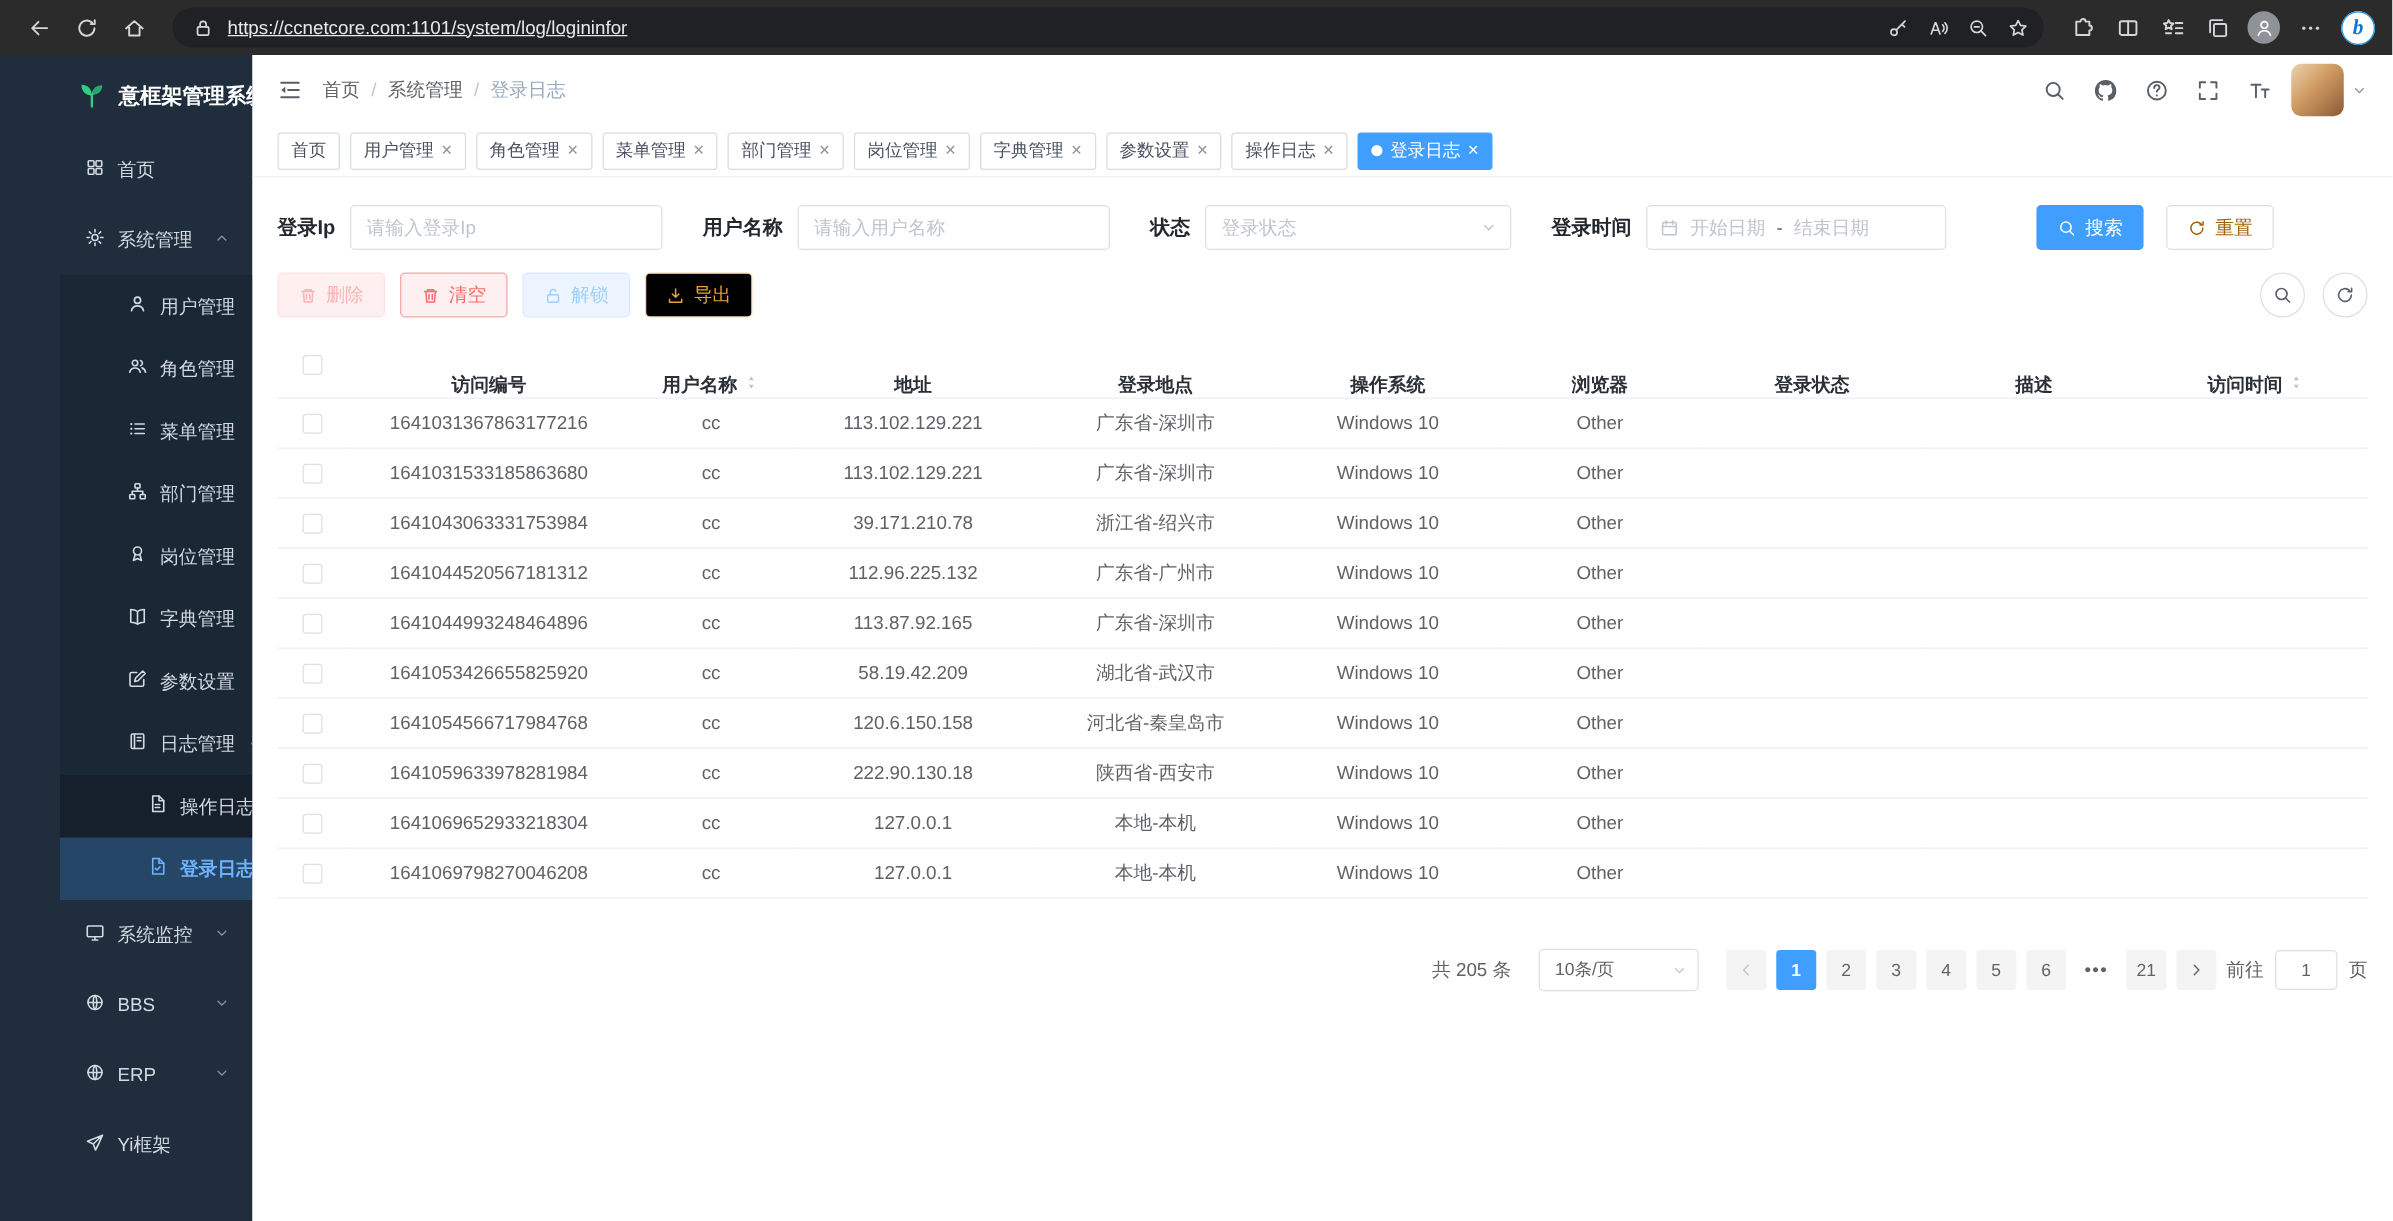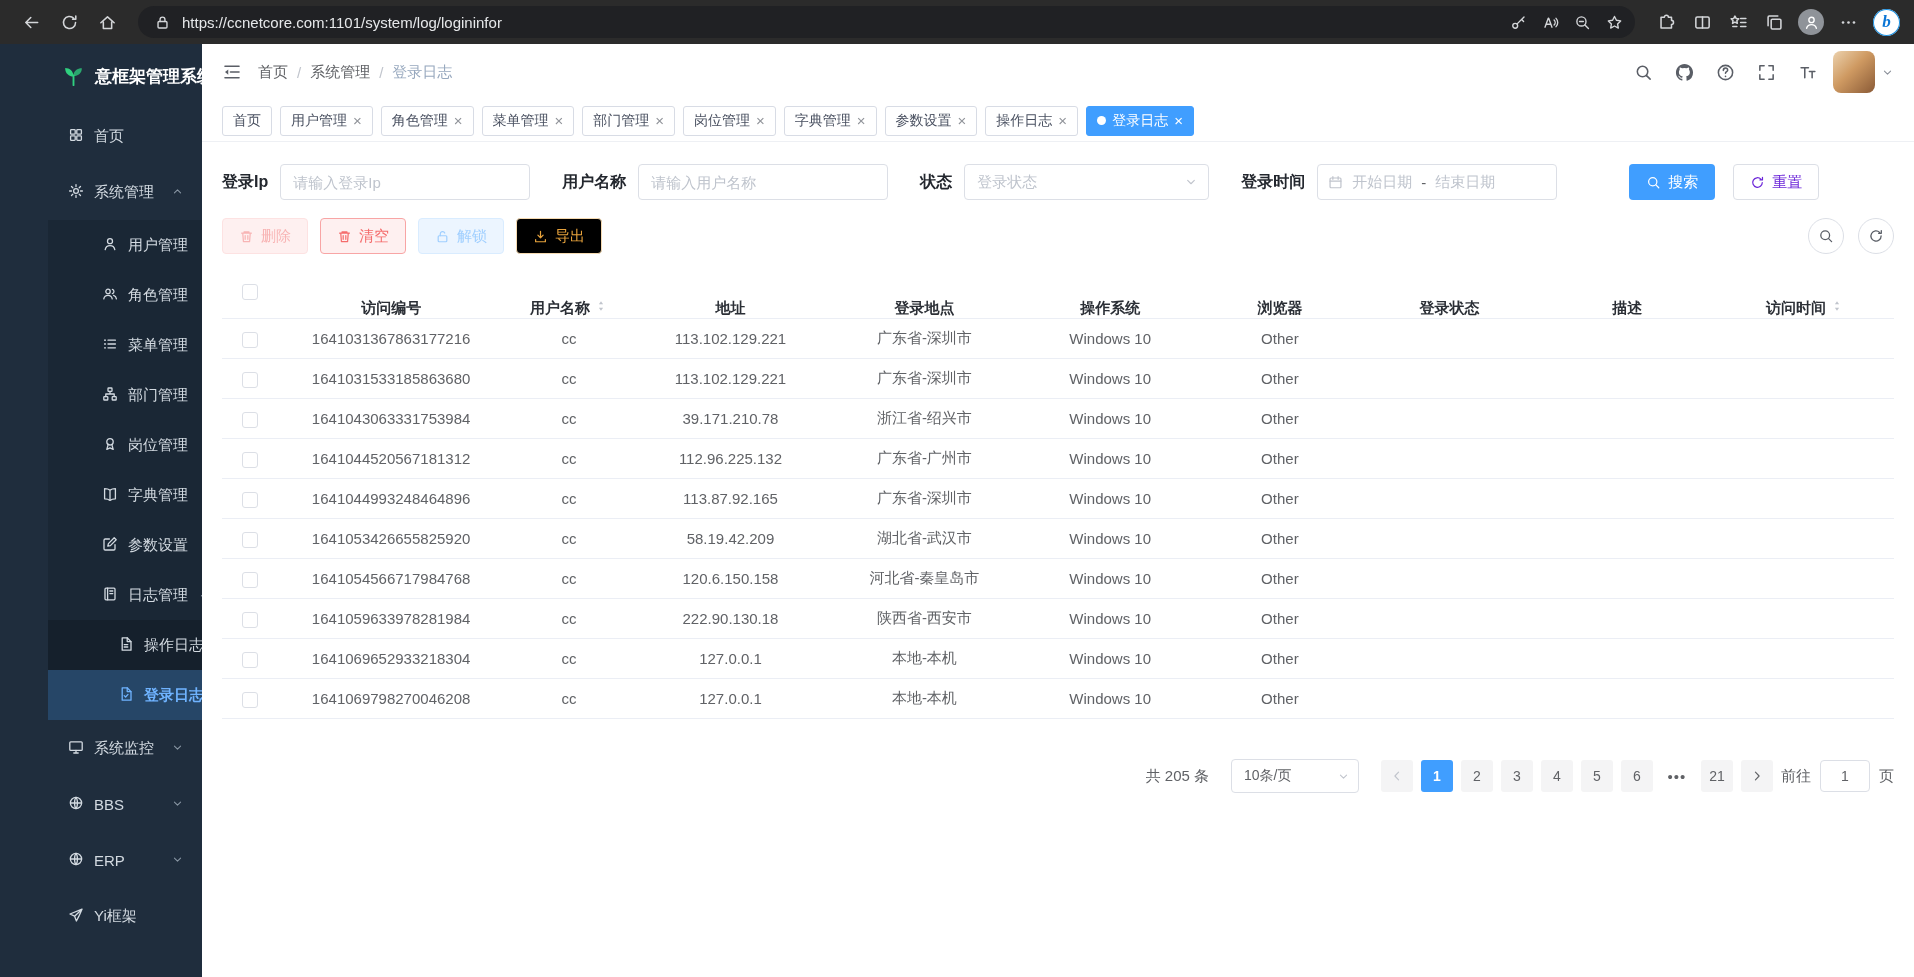--- a/index.html
+++ b/index.html
@@ -9,21 +9,21 @@
 
   
   .chrome{ height:44px; background:#2b2b2b; display:flex; align-items:center;
     padding:0 14px; gap:4px; color:#d4d6d9; }
   .cic{ width:34px; height:34px; display:flex; align-items:center; justify-content:center;
     border-radius:6px; cursor:pointer; flex:none; }
   .cic svg{ width:19px; height:19px; }
   .cic.sm svg{ width:17px; height:17px; }
   .url-pill{ flex:1; height:32px; background:#202124; border-radius:16px; margin:0 10px;
     display:flex; align-items:center; padding:0 6px 0 14px; gap:10px; min-width:0; cursor:text; }
-  .url-text{ color:#e6e8ea; font-size:15px; white-space:nowrap; overflow:hidden; flex:1; }
+  .url-text{ color:#e6e8ea; font-size:15px; white-space:nowrap; overflow:hidden; flex:1;text-decoration:underline; }
   .pill-icons{ display:flex; align-items:center; gap:2px; margin-left:auto; }
   .pill-icons .cic{ width:30px; height:30px; }
   .chrome-right{ display:flex; align-items:center; gap:2px; }
   .profile-dot{ width:26px; height:26px; border-radius:50%; background:#8f9399; color:#fff;
     display:flex; align-items:center; justify-content:center; margin:0 5px; cursor:pointer; }
   .profile-dot svg{ width:17px; height:17px; }
   .bing{ width:27px; height:27px; border-radius:50%; background:#fff; color:#0b76d6;
     font-weight:700; font-style:italic; display:flex; align-items:center; justify-content:center;
     font-size:17px; margin-left:6px; cursor:pointer; font-family:"Liberation Serif",serif;
     box-shadow:0 0 0 1px #1b8fe0 inset; }
@@ -89,21 +89,21 @@
   .fdate{ width:240px; display:flex; align-items:center; gap:9px; padding:0 10px;
     color:#bfc4cd; font-size:15px; cursor:pointer; }
   .fdate .cal{ color:#c0c4cc; display:flex; }
   .fdate .dsep{ color:#606266; }
 
   .btn{ height:36px; border-radius:4px; display:inline-flex; align-items:center; gap:7px;
     padding:0 16px; font-size:15px; cursor:pointer; border:1px solid transparent;
     background:#fff; font-family:inherit; white-space:nowrap; }
   .btn svg{ width:15px; height:15px; }
   .btn-search{ background:var(--blue); color:#fff; margin-left:40px; }
-  .btn-reset{ border-color:#dcdfe6; color:#6d28d9; margin-left:18px; }
+  .btn-reset{ border-color:#dcdfe6; color:#a16207; margin-left:18px; }
 
   .actions{ display:flex; align-items:center; gap:12px; margin:18px 0 10px; }
   .btn-del{ background:#fef0f0; border-color:#fde2e2; color:#f8b4b4; cursor:not-allowed; }
   .btn-clear{ background:#fef0f0; border-color:#f8a5a5; color:#f56c6c; }
   .btn-unlock{ background:#ecf5ff; border-color:#d9ecff; color:#a0cfff; cursor:not-allowed; }
   .btn-export{ background:#000000; border-color:#f5dab1; color:#e6a23c; }
   .actions-right{ margin-left:auto; display:flex; gap:14px; }
   .cbtn{ width:36px; height:36px; border:1px solid #dcdfe6; border-radius:50%; background:#fff;
     display:flex; align-items:center; justify-content:center; color:#5a5e66; cursor:pointer; }
   .cbtn svg{ width:16px; height:16px; }

